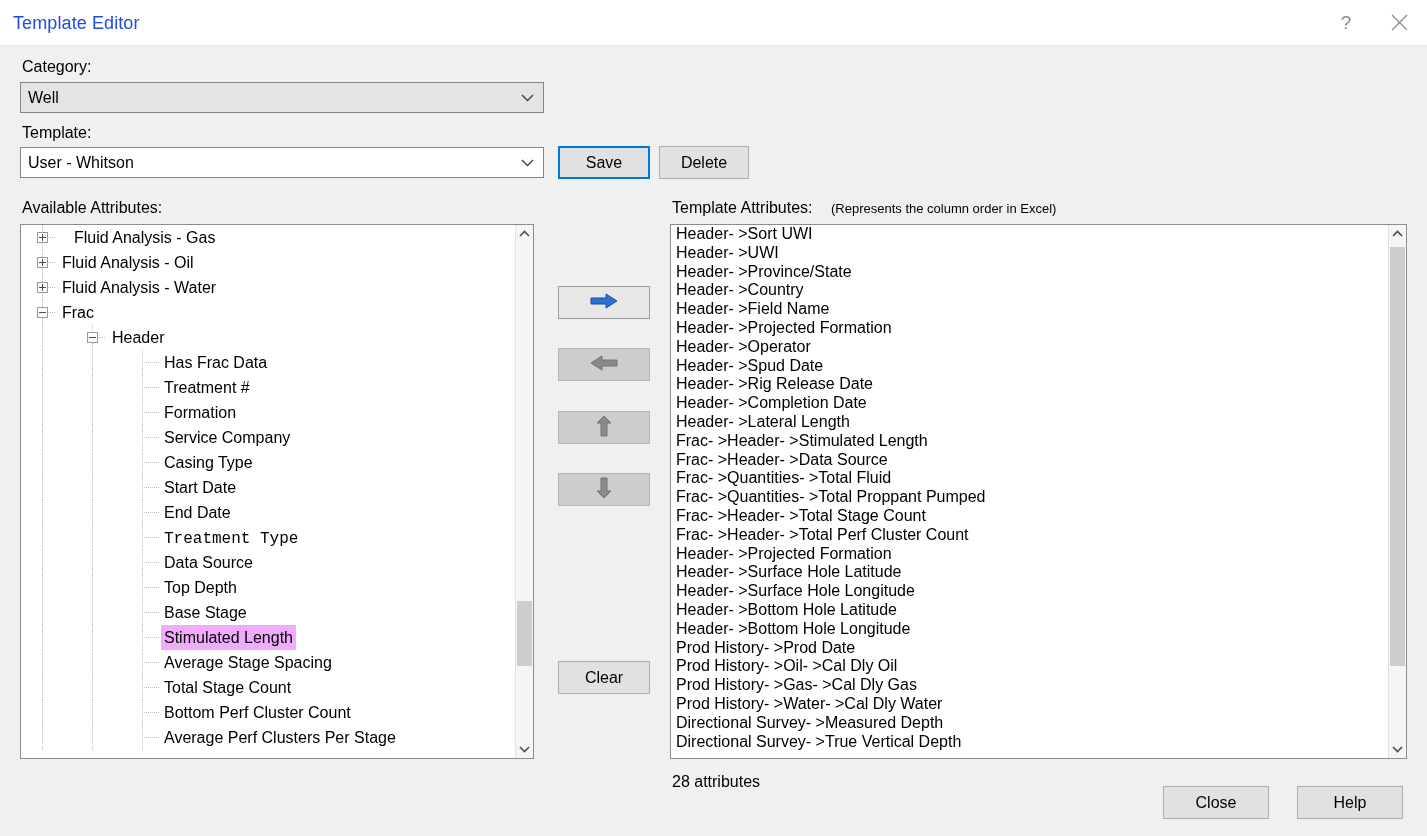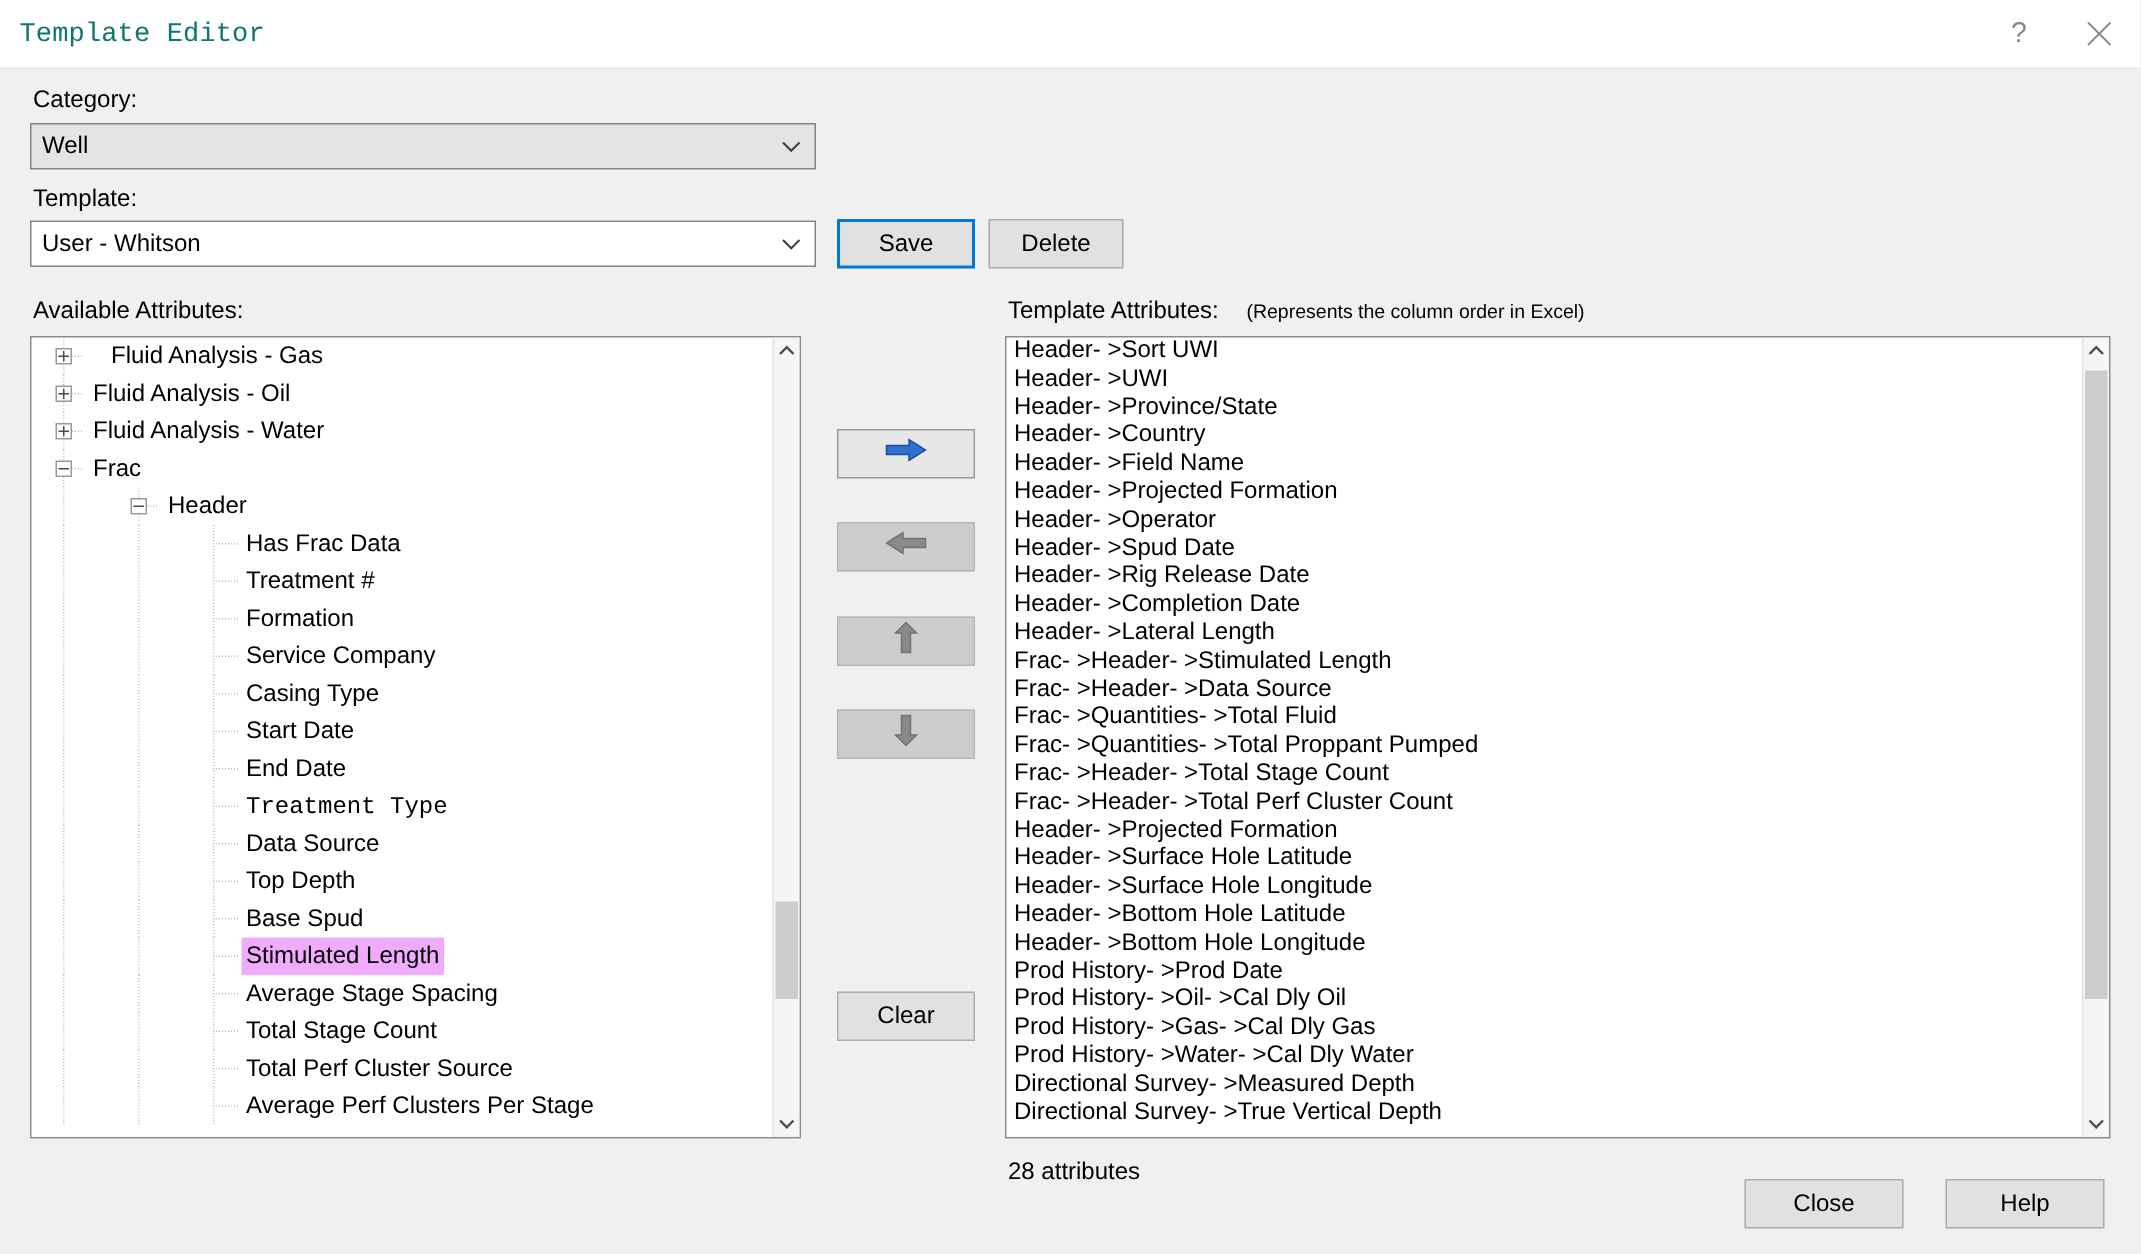--- a/index.html
+++ b/index.html
@@ -18,23 +18,22 @@
 
   
   #titlebar {
     position: absolute; left: 0; top: 0;
     width: 1427px; height: 45px;
     background: #ffffff;
     border-bottom: 1px solid #e6e6e6;
   }
   #title-text {
     position: absolute; left: 13px; top: 13px;
-    font-size: 18px; color: #0f766e;
+    font-size: 18px; color: #1d4ed8;
     letter-spacing: .1px;
-    font-family: Liberation Mono, monospace;
   }
   .caption-btn {
     position: absolute; top: 0; height: 45px; width: 52px;
     display: flex; align-items: center; justify-content: center;
     color: #888; font-size: 19px;
   }
   #help-caption { right: 55px; }
   #close-caption { right: 2px; }
   #close-caption svg { display: block; }
 
@@ -243,25 +242,25 @@
         <div class="tree-row"><div class="vline" style="left: 21px;"></div><div class="vline" style="left: 71px;"></div><div class="vline" style="left: 121px;"></div><div class="hline" style="left: 121px; width: 18px;"></div><span class="tree-label" style="margin-left: 140px;">Has Frac Data</span></div>
         <div class="tree-row"><div class="vline" style="left: 21px;"></div><div class="vline" style="left: 71px;"></div><div class="vline" style="left: 121px;"></div><div class="hline" style="left: 121px; width: 18px;"></div><span class="tree-label" style="margin-left: 140px;">Treatment #</span></div>
         <div class="tree-row"><div class="vline" style="left: 21px;"></div><div class="vline" style="left: 71px;"></div><div class="vline" style="left: 121px;"></div><div class="hline" style="left: 121px; width: 18px;"></div><span class="tree-label" style="margin-left: 140px;">Formation</span></div>
         <div class="tree-row"><div class="vline" style="left: 21px;"></div><div class="vline" style="left: 71px;"></div><div class="vline" style="left: 121px;"></div><div class="hline" style="left: 121px; width: 18px;"></div><span class="tree-label" style="margin-left: 140px;">Service Company</span></div>
         <div class="tree-row"><div class="vline" style="left: 21px;"></div><div class="vline" style="left: 71px;"></div><div class="vline" style="left: 121px;"></div><div class="hline" style="left: 121px; width: 18px;"></div><span class="tree-label" style="margin-left: 140px;">Casing Type</span></div>
         <div class="tree-row"><div class="vline" style="left: 21px;"></div><div class="vline" style="left: 71px;"></div><div class="vline" style="left: 121px;"></div><div class="hline" style="left: 121px; width: 18px;"></div><span class="tree-label" style="margin-left: 140px;">Start Date</span></div>
         <div class="tree-row"><div class="vline" style="left: 21px;"></div><div class="vline" style="left: 71px;"></div><div class="vline" style="left: 121px;"></div><div class="hline" style="left: 121px; width: 18px;"></div><span class="tree-label" style="margin-left: 140px;">End Date</span></div>
         <div class="tree-row"><div class="vline" style="left: 21px;"></div><div class="vline" style="left: 71px;"></div><div class="vline" style="left: 121px;"></div><div class="hline" style="left: 121px; width: 18px;"></div><span class="tree-label" style="margin-left: 140px; font-family: Liberation Mono, monospace;">Treatment Type</span></div>
         <div class="tree-row"><div class="vline" style="left: 21px;"></div><div class="vline" style="left: 71px;"></div><div class="vline" style="left: 121px;"></div><div class="hline" style="left: 121px; width: 18px;"></div><span class="tree-label" style="margin-left: 140px;">Data Source</span></div>
         <div class="tree-row"><div class="vline" style="left: 21px;"></div><div class="vline" style="left: 71px;"></div><div class="vline" style="left: 121px;"></div><div class="hline" style="left: 121px; width: 18px;"></div><span class="tree-label" style="margin-left: 140px;">Top Depth</span></div>
-        <div class="tree-row"><div class="vline" style="left: 21px;"></div><div class="vline" style="left: 71px;"></div><div class="vline" style="left: 121px;"></div><div class="hline" style="left: 121px; width: 18px;"></div><span class="tree-label" style="margin-left: 140px;">Base Spud</span></div>
+        <div class="tree-row"><div class="vline" style="left: 21px;"></div><div class="vline" style="left: 71px;"></div><div class="vline" style="left: 121px;"></div><div class="hline" style="left: 121px; width: 18px;"></div><span class="tree-label" style="margin-left: 140px;">Base Stage</span></div>
         <div class="tree-row selected"><div class="vline" style="left: 21px;"></div><div class="vline" style="left: 71px;"></div><div class="vline" style="left: 121px;"></div><div class="hline" style="left: 121px; width: 18px;"></div><span class="tree-label" style="margin-left: 140px;">Stimulated Length</span></div>
         <div class="tree-row"><div class="vline" style="left: 21px;"></div><div class="vline" style="left: 71px;"></div><div class="vline" style="left: 121px;"></div><div class="hline" style="left: 121px; width: 18px;"></div><span class="tree-label" style="margin-left: 140px;">Average Stage Spacing</span></div>
         <div class="tree-row"><div class="vline" style="left: 21px;"></div><div class="vline" style="left: 71px;"></div><div class="vline" style="left: 121px;"></div><div class="hline" style="left: 121px; width: 18px;"></div><span class="tree-label" style="margin-left: 140px;">Total Stage Count</span></div>
-        <div class="tree-row"><div class="vline" style="left: 21px;"></div><div class="vline" style="left: 71px;"></div><div class="vline" style="left: 121px;"></div><div class="hline" style="left: 121px; width: 18px;"></div><span class="tree-label" style="margin-left: 140px;">Total Perf Cluster Source</span></div>
+        <div class="tree-row"><div class="vline" style="left: 21px;"></div><div class="vline" style="left: 71px;"></div><div class="vline" style="left: 121px;"></div><div class="hline" style="left: 121px; width: 18px;"></div><span class="tree-label" style="margin-left: 140px;">Bottom Perf Cluster Count</span></div>
         <div class="tree-row"><div class="vline" style="left: 21px;"></div><div class="vline" style="left: 71px;"></div><div class="vline" style="left: 121px;"></div><div class="hline" style="left: 121px; width: 18px;"></div><span class="tree-label" style="margin-left: 140px;">Average Perf Clusters Per Stage</span></div>
       </div>
 
     <div class="scrollbar">
       <div class="sb-arrow up">
         <svg width="11" height="7" viewBox="0 0 11 7">
             <path d="M1,6 L5.5,1.5 L10,6" stroke="#4d4d4d" stroke-width="1.6" fill="none"></path>
           </svg>
       </div>
       <div class="sb-thumb" id="avail-thumb" style="top: 376.28px; height: 64.87px;"></div>

